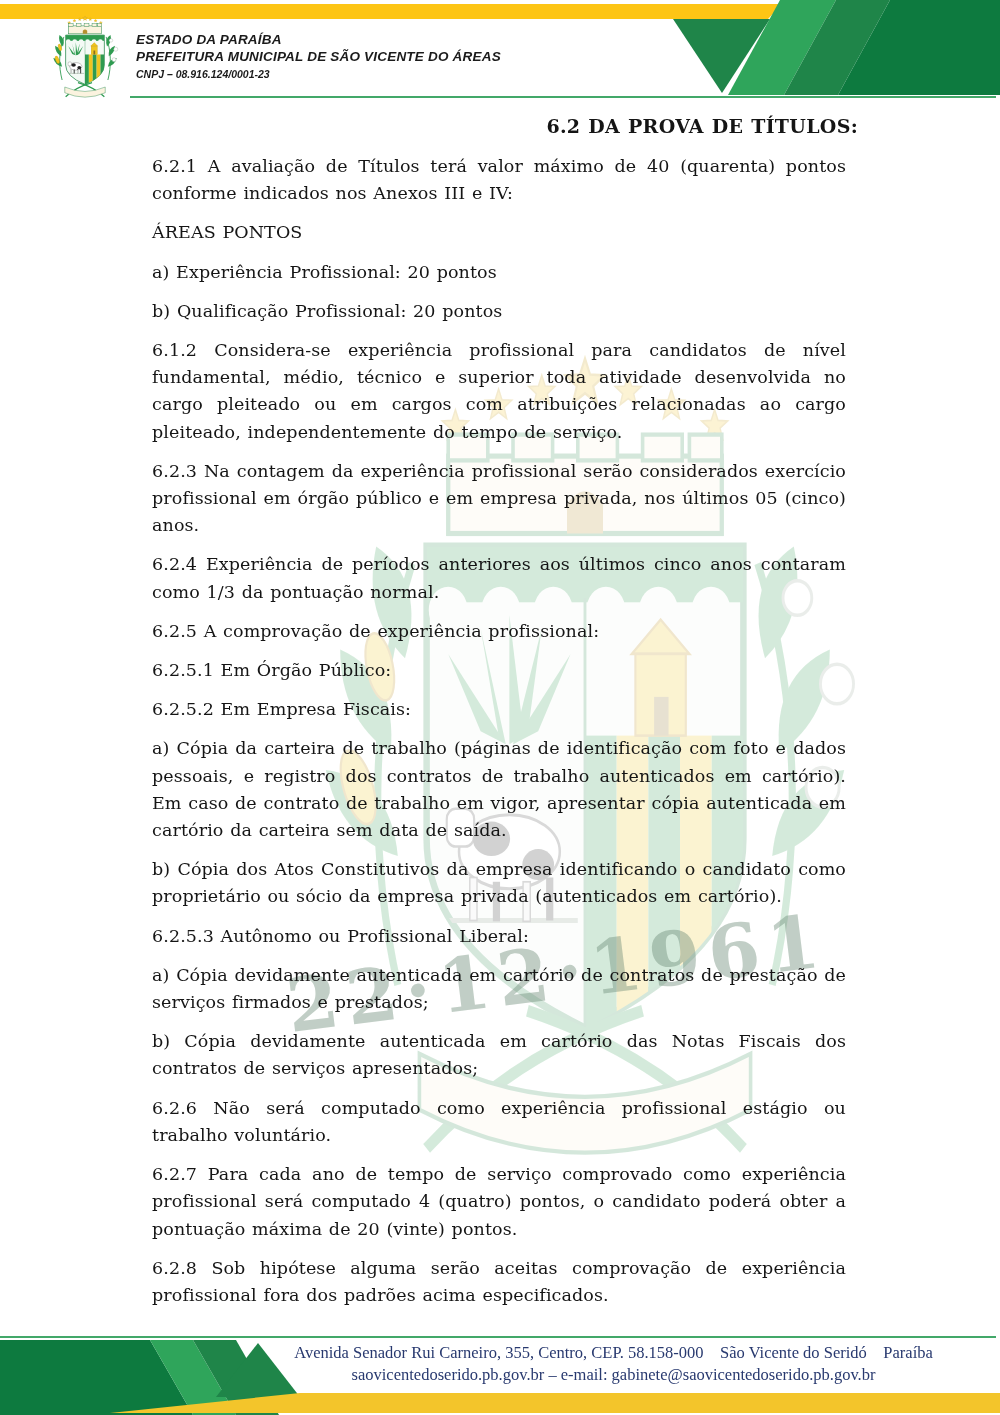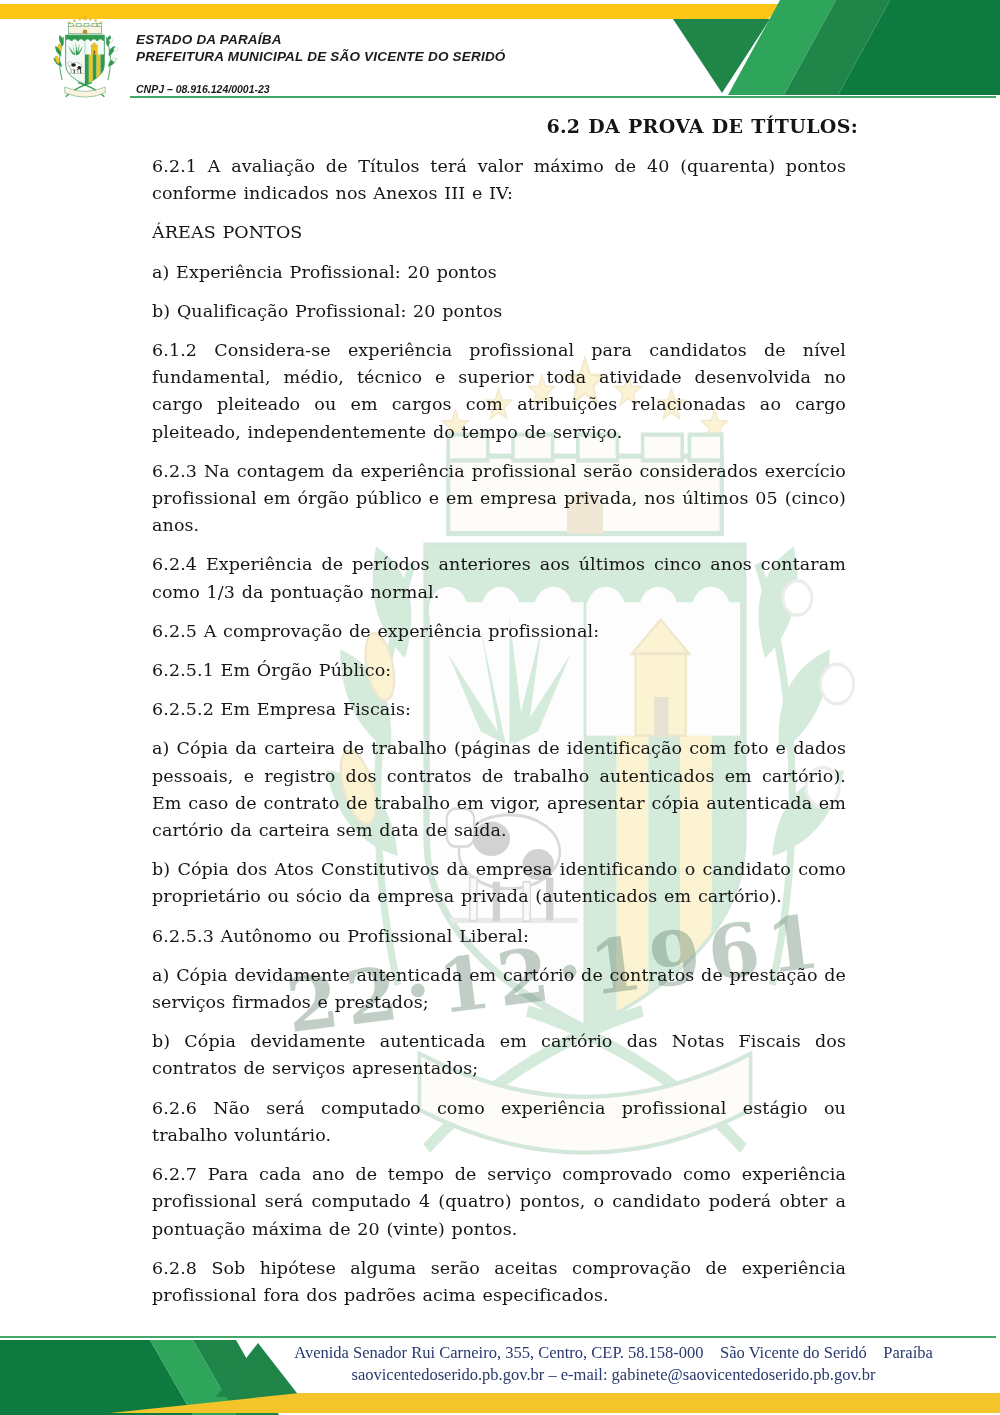--- a/index.html
+++ b/index.html
@@ -16,21 +16,21 @@
   }
   svg.banner{position:absolute;left:0;display:block;}
   .banner-top{top:0;}
   .banner-bottom{bottom:0;}
 
   .logo{position:absolute;left:33px;top:14px;width:104px;height:88px;z-index:5;}
 
   .orgblock{position:absolute;left:136px;top:31px;z-index:5;color:#1b1b1b;}
   .org-l1{font-size:13.5px;font-weight:bold;font-style:italic;letter-spacing:.2px;line-height:17px;}
   .org-l2{font-size:13.5px;font-weight:bold;font-style:italic;letter-spacing:.2px;line-height:17px;}
-  .org-l3{font-size:10.5px;font-weight:bold;font-style:italic;margin-top:18px;line-height:13px;}
+  .org-l3{font-size:10.5px;font-weight:bold;font-style:italic;margin-top:3px;line-height:13px;}
 
   .watermark{position:absolute;left:225px;top:340px;width:720px;height:860px;opacity:.20;z-index:0;}
   .wm-date{
     position:absolute;left:285px;top:930px;z-index:0;
     font-family:"DejaVu Serif",serif;font-weight:bold;
     font-size:74px;letter-spacing:8px;color:#6E8C78;opacity:.42;
     transform:rotate(-7deg);white-space:nowrap;
   }
 
   .doc{
@@ -170,21 +170,21 @@
     <polygon points="890,0 1000,0 1000,95 838,95" fill="var(--green-dark)"></polygon>
     <rect x="130" y="96" width="866" height="2" fill="var(--line-green)"></rect>
   </svg>
 
   <svg class="logo" viewBox="0 0 100 100">
     <use href="#crest"></use>
   </svg>
 
   <div class="orgblock">
     <div class="org-l1">ESTADO DA PARAÍBA</div>
-    <div class="org-l2">PREFEITURA MUNICIPAL DE SÃO VICENTE DO SERIDÓ</div>
+    <div class="org-l2">PREFEITURA MUNICIPAL DE SÃO VICENTE DO ÁREAS</div>
     <div class="org-l3">CNPJ – 08.916.124/0001-23</div>
   </div>
 
   <svg class="watermark" viewBox="0 0 100 100" preserveAspectRatio="none">
     <use href="#crest"></use>
   </svg>
   <div class="wm-date">22·12·1961</div>
 
   <div class="doc">
     <h1>6.2 DA PROVA DE TÍTULOS:</h1>

